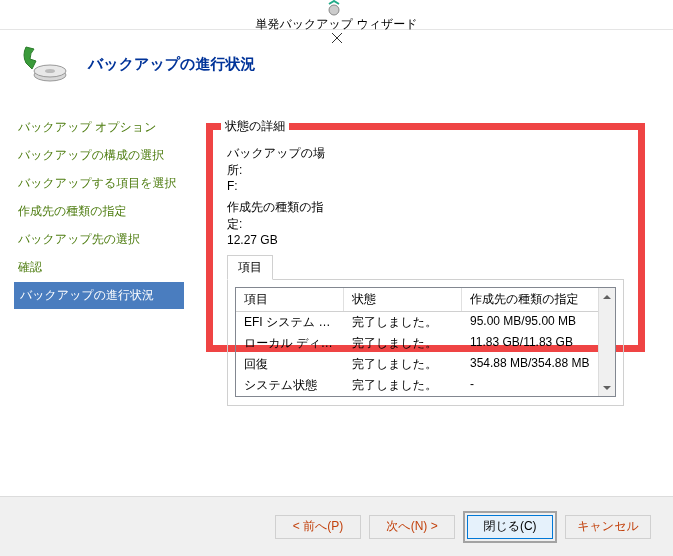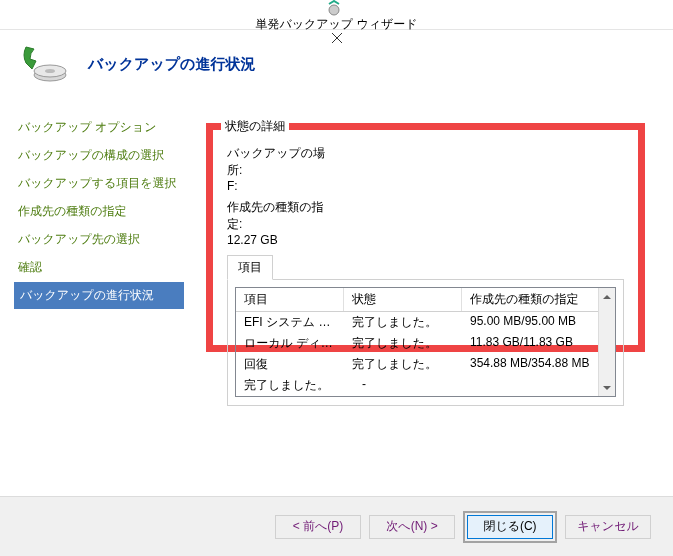--- a/index.html
+++ b/index.html
@@ -37,21 +37,21 @@
     .td { padding: 1px 8px; white-space: nowrap; overflow: hidden; text-overflow: ellipsis; }
     .td.c1 { width: 108px; }
     .td.c2 { width: 118px; }
     .td.c3 { flex: 1; }
     .vscroll { position: absolute; right: 0; top: 0; bottom: 0; width: 17px; background: #f0f0f0; border-left: 1px solid #dcdcdc; display: flex; flex-direction: column; }
     .scroll-btn { height: 17px; display: flex; align-items: center; justify-content: center; background: #f0f0f0; }
     .scroll-btn svg { width: 8px; height: 8px; }
     .scroll-track { flex: 1; }
     .footer { position: absolute; bottom: 0; left: 0; right: 0; height: 60px; border-top: 1px solid #dcdcdc; display: flex; align-items: center; justify-content: flex-end; padding-right: 22px; gap: 8px; background: #f0f0f0; }
     .btn { min-width: 86px; height: 24px; border: 1px solid #adadad; background: #e1e1e1; font-size: 12px; padding: 0 8px; cursor: pointer; }
-    .btn:disabled { color: #701a75; background: #efefef; border-color: #d0d0d0; cursor: default; }
+    .btn:disabled { color: #c2410c; background: #efefef; border-color: #d0d0d0; cursor: default; }
     .btn.primary { border: 1px solid #0078d7; background: #e5f1fb; }
     .highlight-box { border: 2px solid #a3a3a3; padding: 2px; display: inline-flex; }
     .highlight-box .btn { margin: 0; }
   </style>
 </head>
 <body>
 
 <div class="titlebar">
   <span class="titlebar-icon">
     <svg viewBox="0 0 16 16">
@@ -124,20 +124,21 @@
                 <div class="td c1">ローカル ディスク ...</div>
                 <div class="td c2">完了しました。</div>
                 <div class="td c3">11.83 GB/11.83 GB</div>
               </div>
               <div class="tr">
                 <div class="td c1">回復</div>
                 <div class="td c2">完了しました。</div>
                 <div class="td c3">354.88 MB/354.88 MB</div>
               </div>
               <div class="tr">
+                <div class="td c1">システム状態</div>
                 <div class="td c2">完了しました。</div>
                 <div class="td c3">-</div>
               </div>
               <div class="tr">
                 
                 
                 
               </div>
             </div>
             <div class="vscroll">

